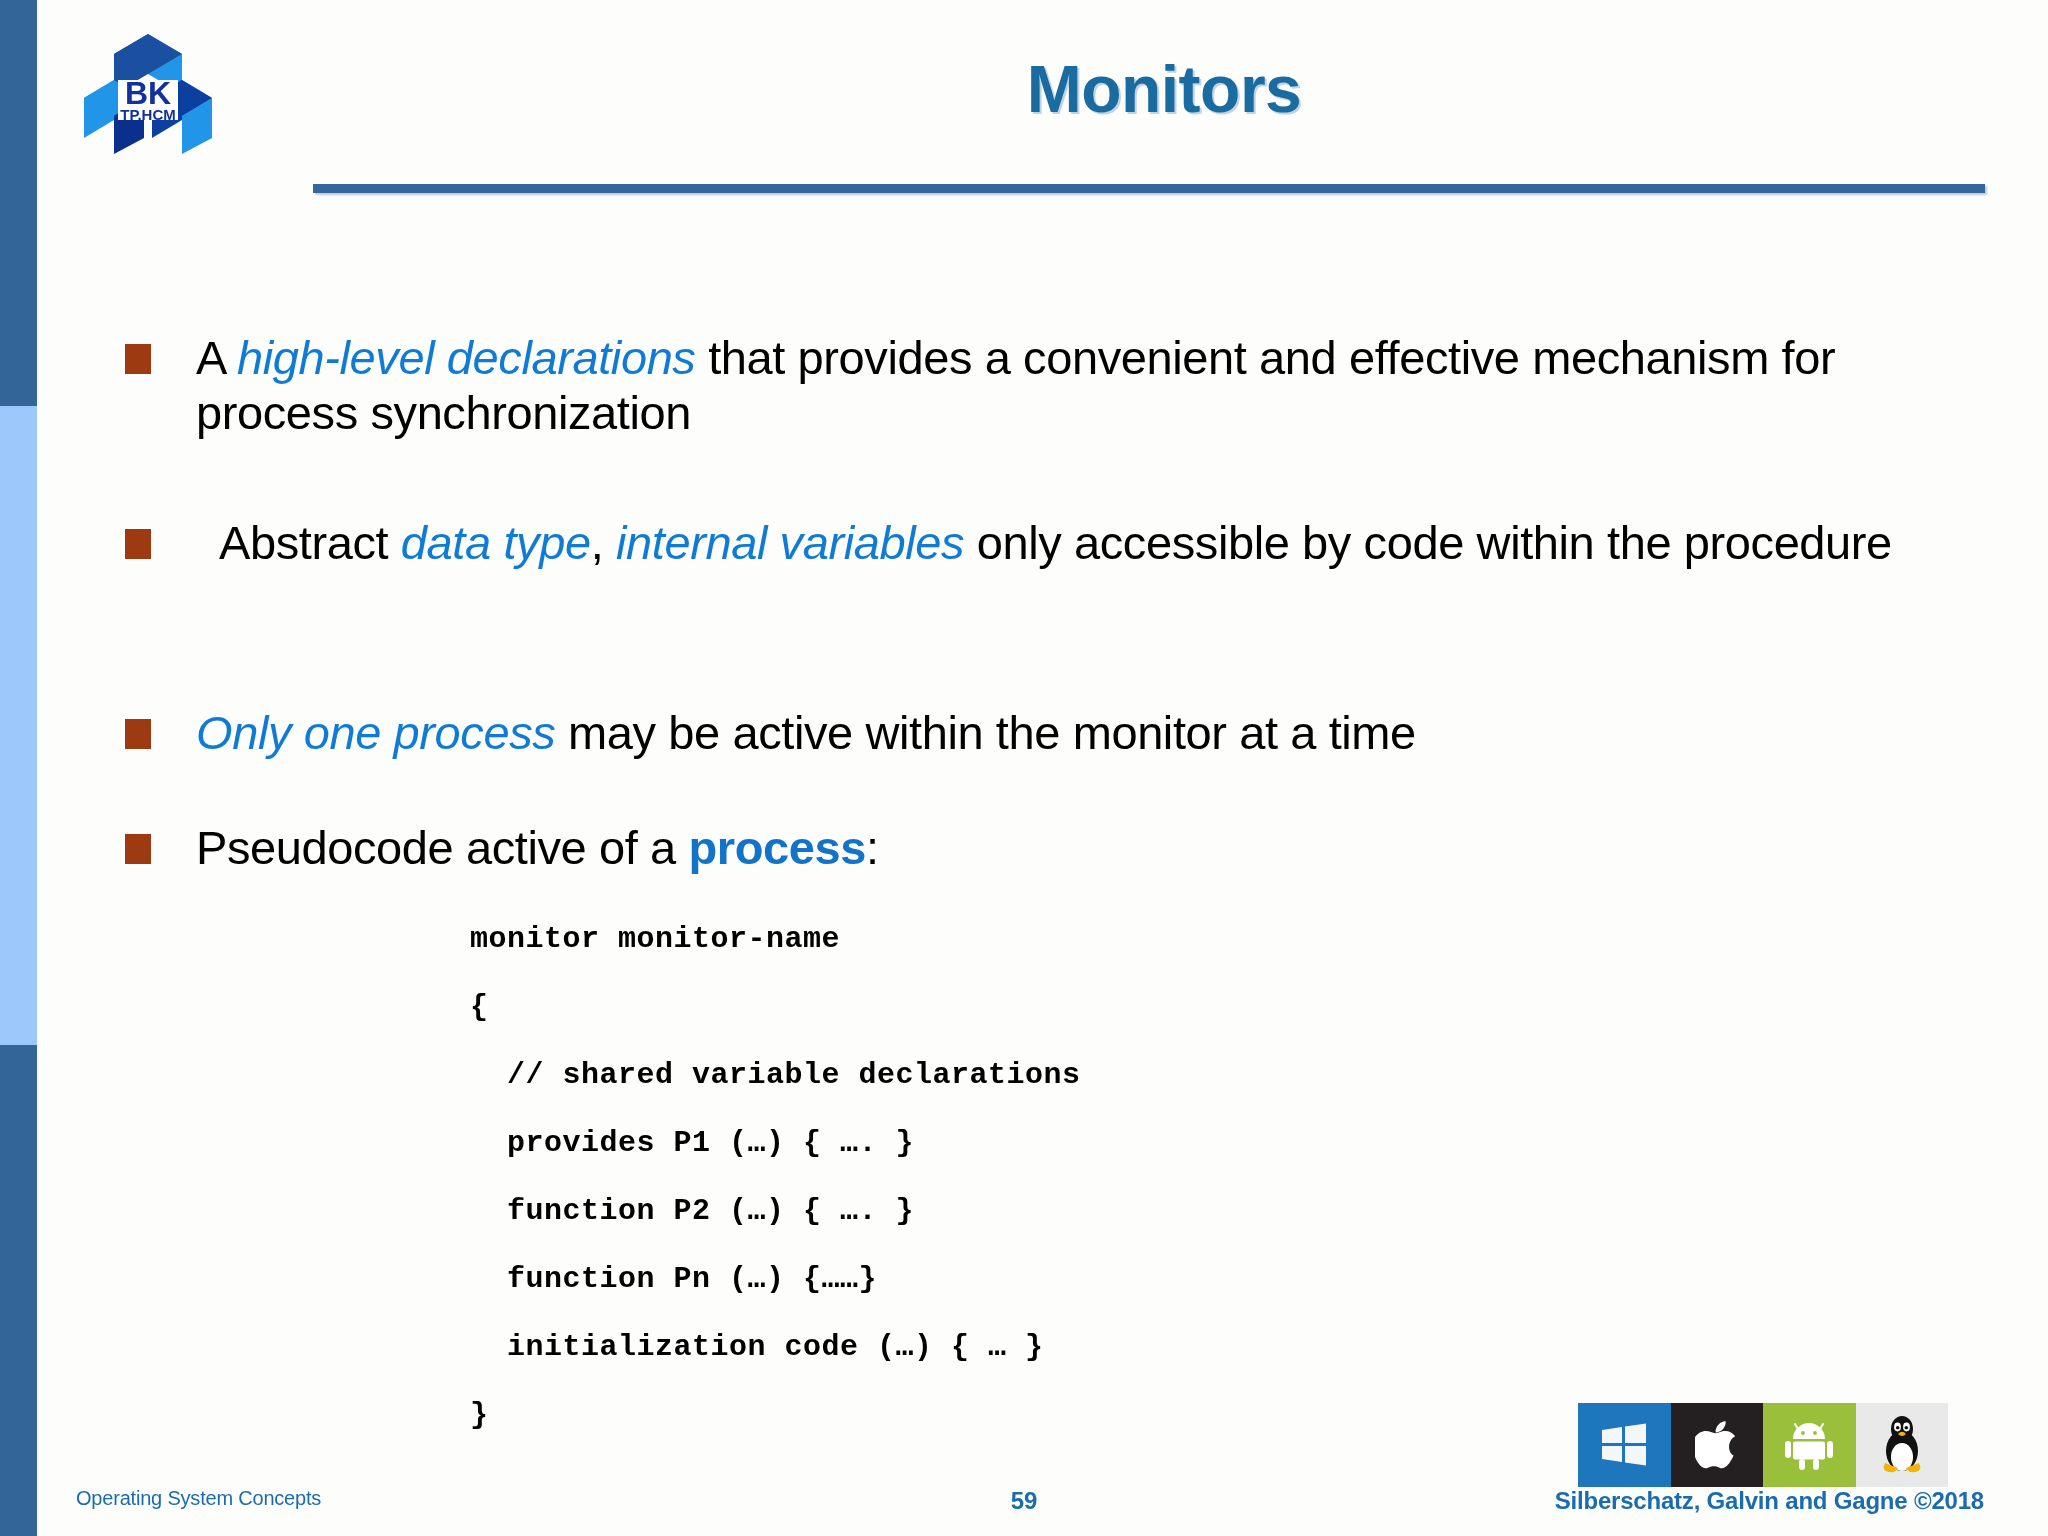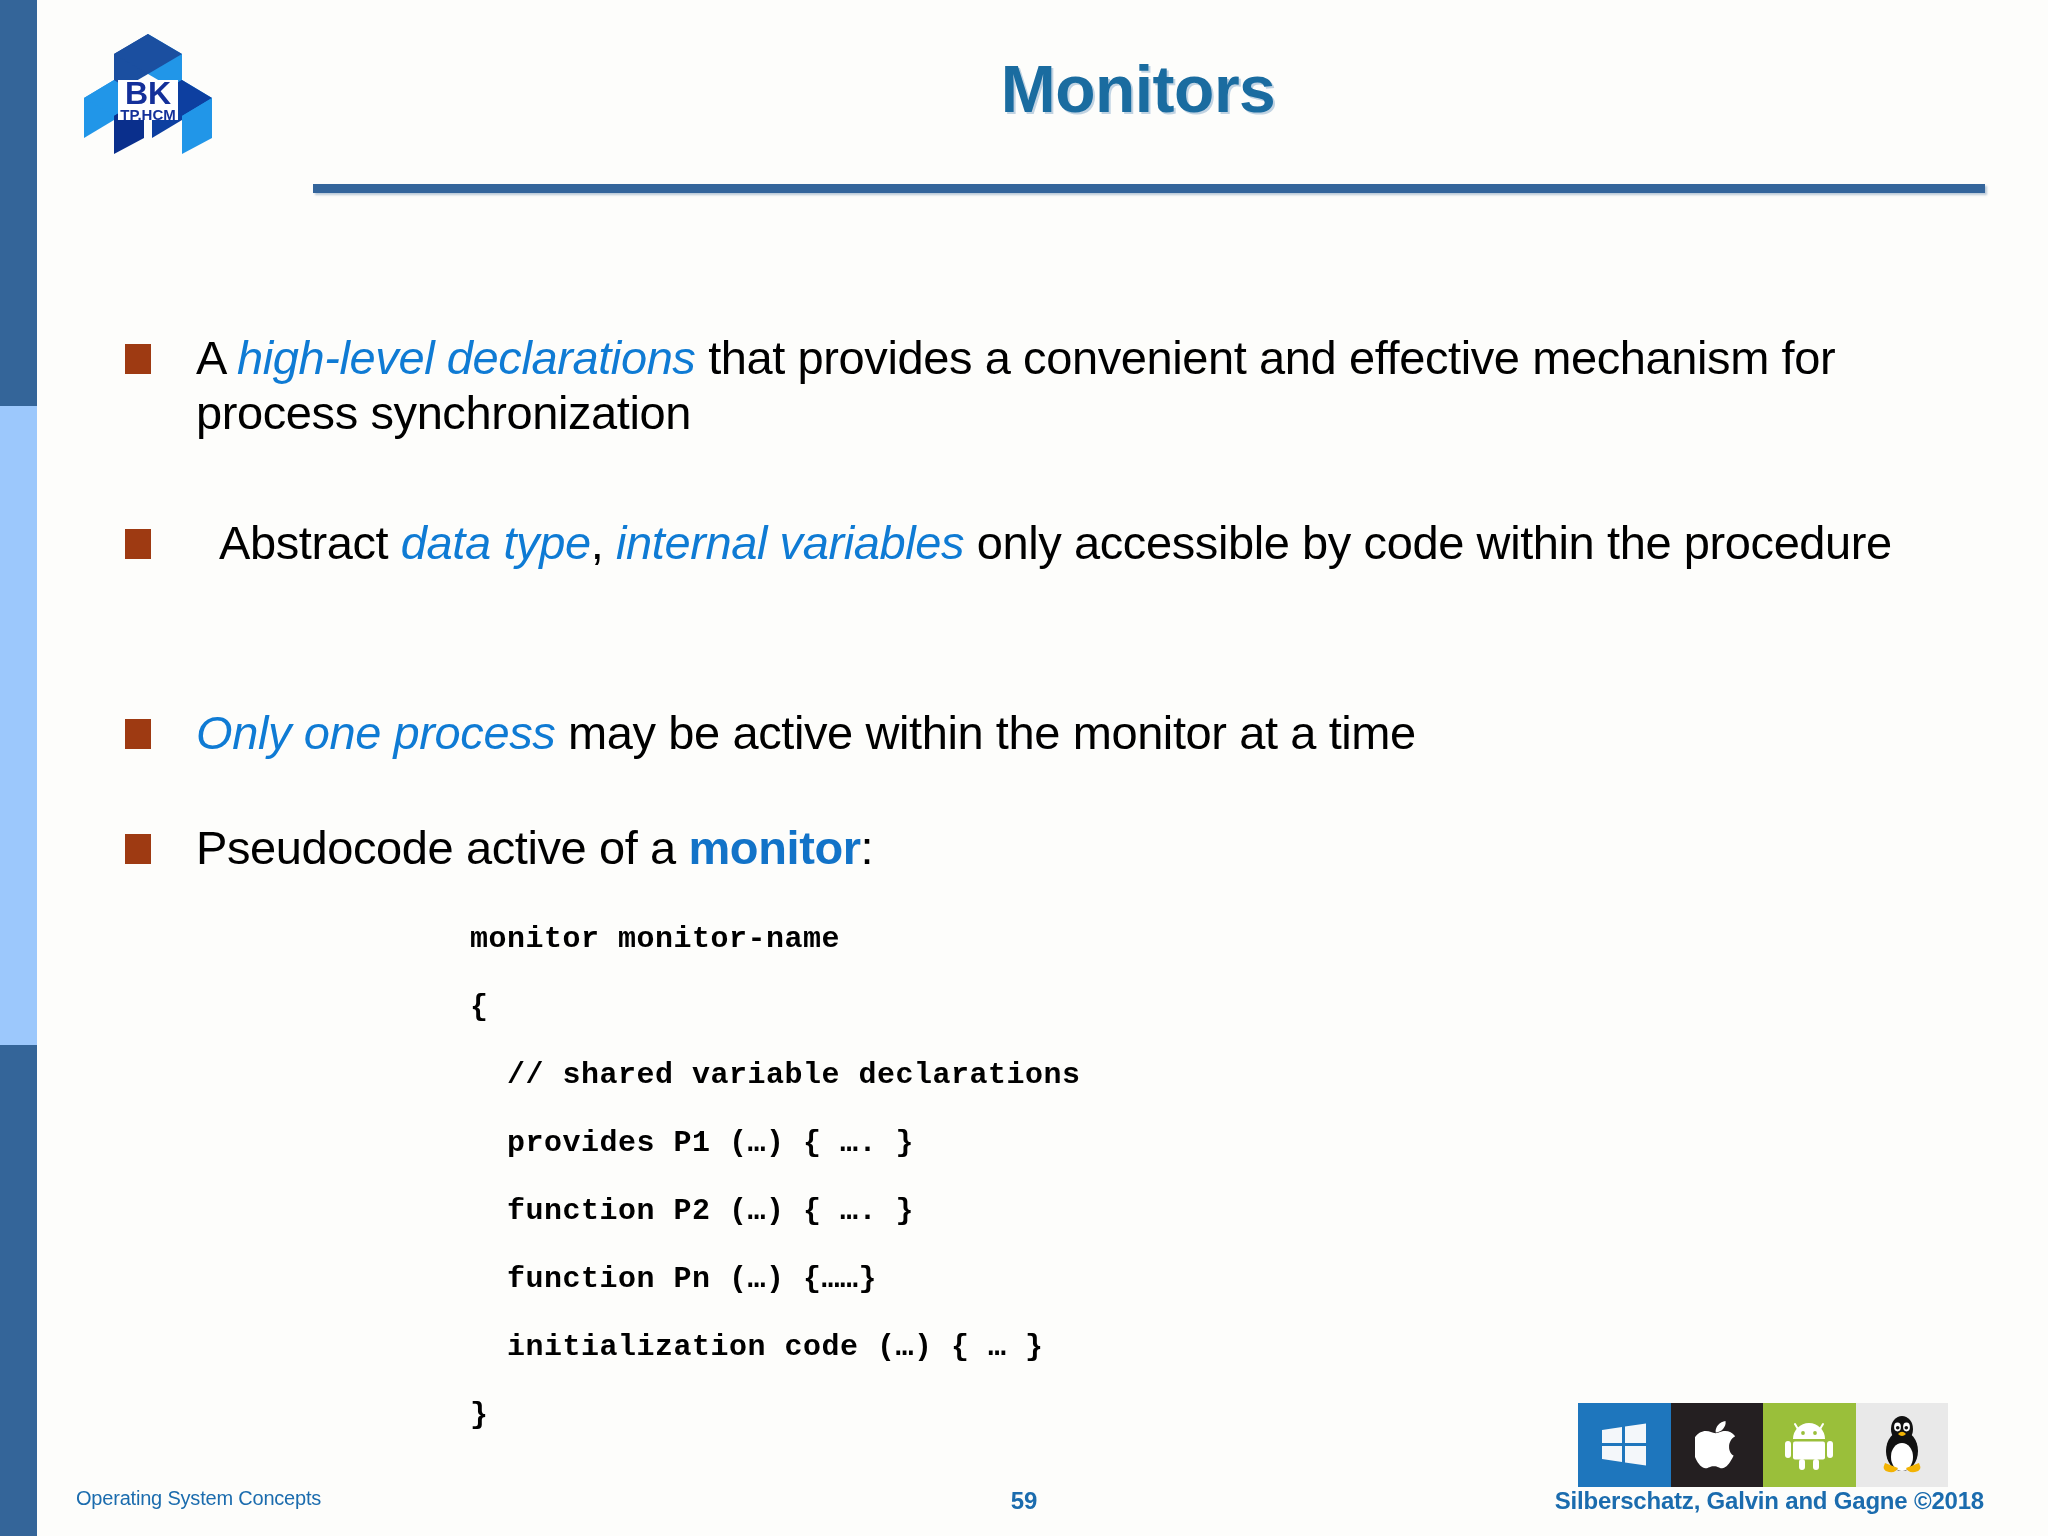--- a/index.html
+++ b/index.html
@@ -17,21 +17,21 @@
   #rail-mid{top:406px;height:639px;background:#9CC8FC;}
   #rail-bot{top:1045px;height:491px;background:#346599;}
   #rail-gap{position:absolute;left:37px;top:0;width:5px;height:1536px;background:#fdfdfb;}
 
   
   #logo{position:absolute;left:78px;top:28px;width:140px;height:126px;}
   #logo svg{display:block;}
 
   
   #title{
-    position:absolute;left:288px;top:55px;width:1700px;
+    position:absolute;left:314px;top:55px;width:1700px;
     text-align:center;
     font-size:66px;font-weight:bold;
     color:#1A6CA0;
     letter-spacing:-0.5px;
     text-shadow:2px 2px 0 rgba(120,160,195,.45);
     line-height:1.05;
   }
   #title-rule{
     position:absolute;left:313px;top:184px;width:1672px;height:9px;
     background:#34659B;
@@ -146,21 +146,21 @@
   <div class="bullet" id="b2">
     <div class="bmark"></div>
     <div class="btext"><span>Abstract </span><span class="em-blue">data type</span><span>, </span><span class="em-blue">internal variables</span><span> only accessible by code within the procedure</span></div>
   </div>
   <div class="bullet" id="b3">
     <div class="bmark"></div>
     <div class="btext"><span class="em-blue">Only one process</span><span> may be active within the monitor at a time</span></div>
   </div>
   <div class="bullet" id="b4">
     <div class="bmark"></div>
-    <div class="btext"><span>Pseudocode active of a </span><span class="em-blue-bold">monitor</span><span>:</span></div>
+    <div class="btext"><span>Pseudocode active of a </span><span class="em-blue-bold">process</span><span>:</span></div>
   </div>
 </div>
 
 <div id="code"><div>monitor monitor-name</div><div>{</div><div>  // shared variable declarations</div><div>  provides P1 (…) { …. }</div><div>  function P2 (…) { …. }</div><div>  function Pn (…) {……}</div><div>  initialization code (…) { … }</div><div>}</div></div>
 
 <div id="oslogos">
   <div class="oscell" id="os-win">
     <svg width="48" height="46" viewBox="0 0 48 46">
       <polygon points="2,8 22,5 22,21 2,21" fill="#F4F7FA"></polygon>
       <polygon points="25,4.5 46,1.5 46,21 25,21" fill="#F4F7FA"></polygon>

